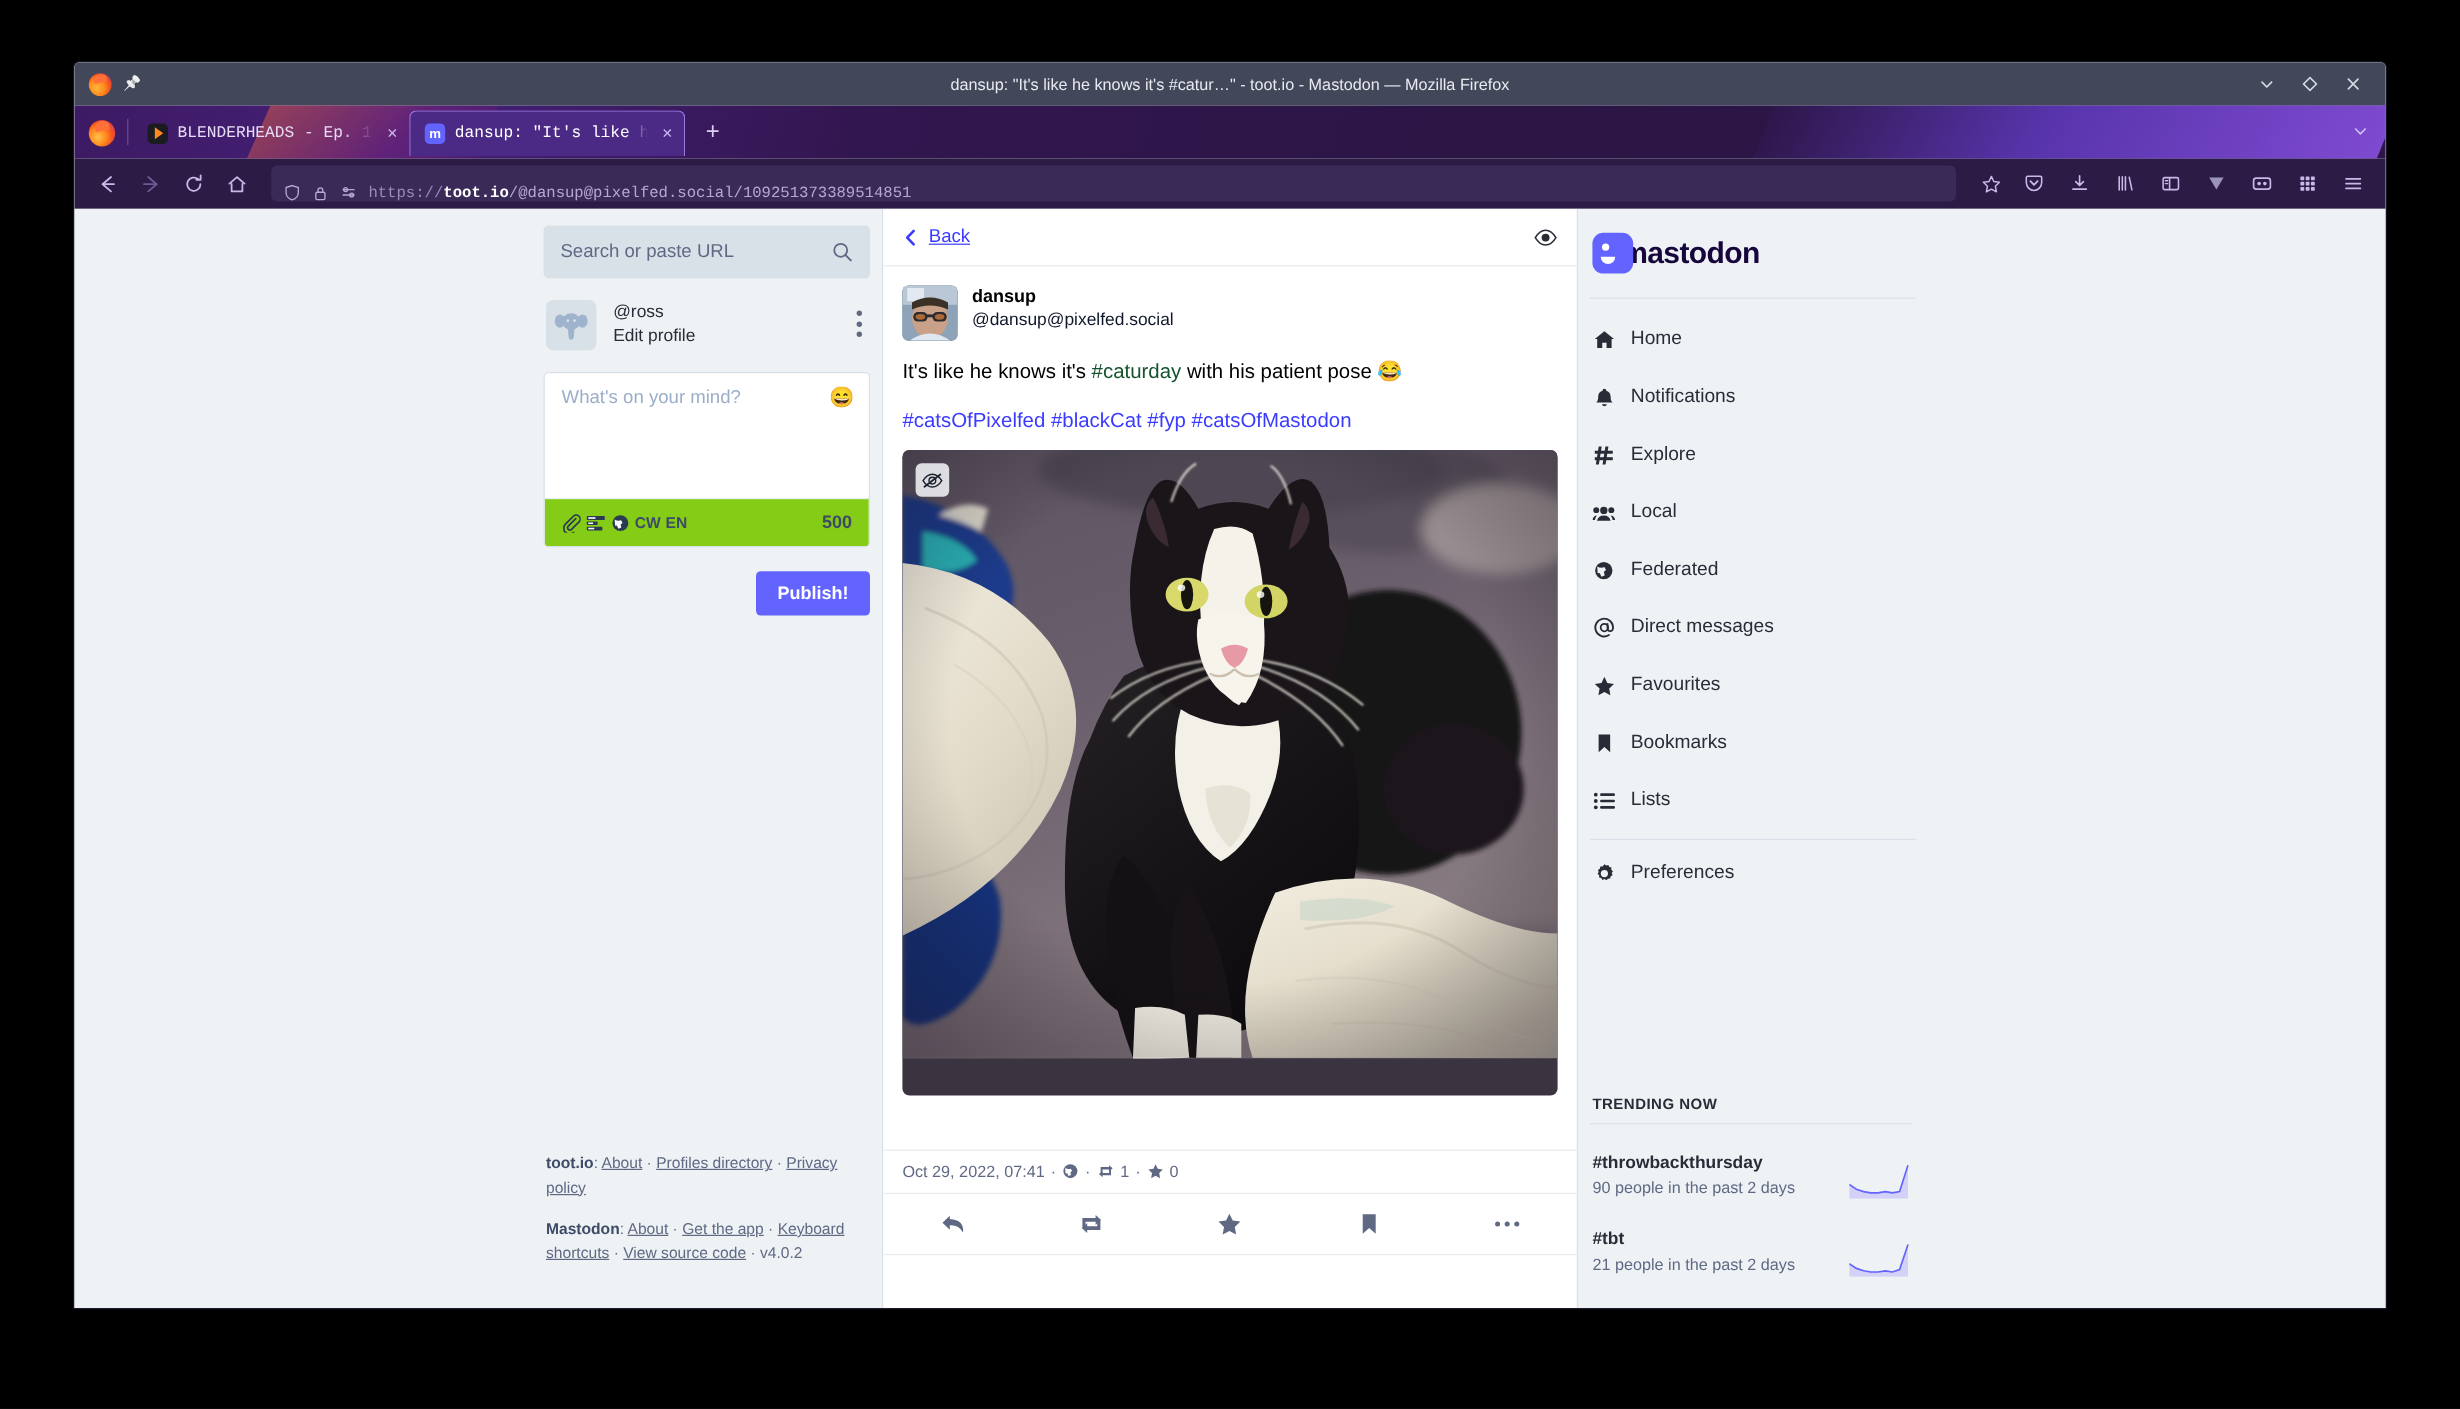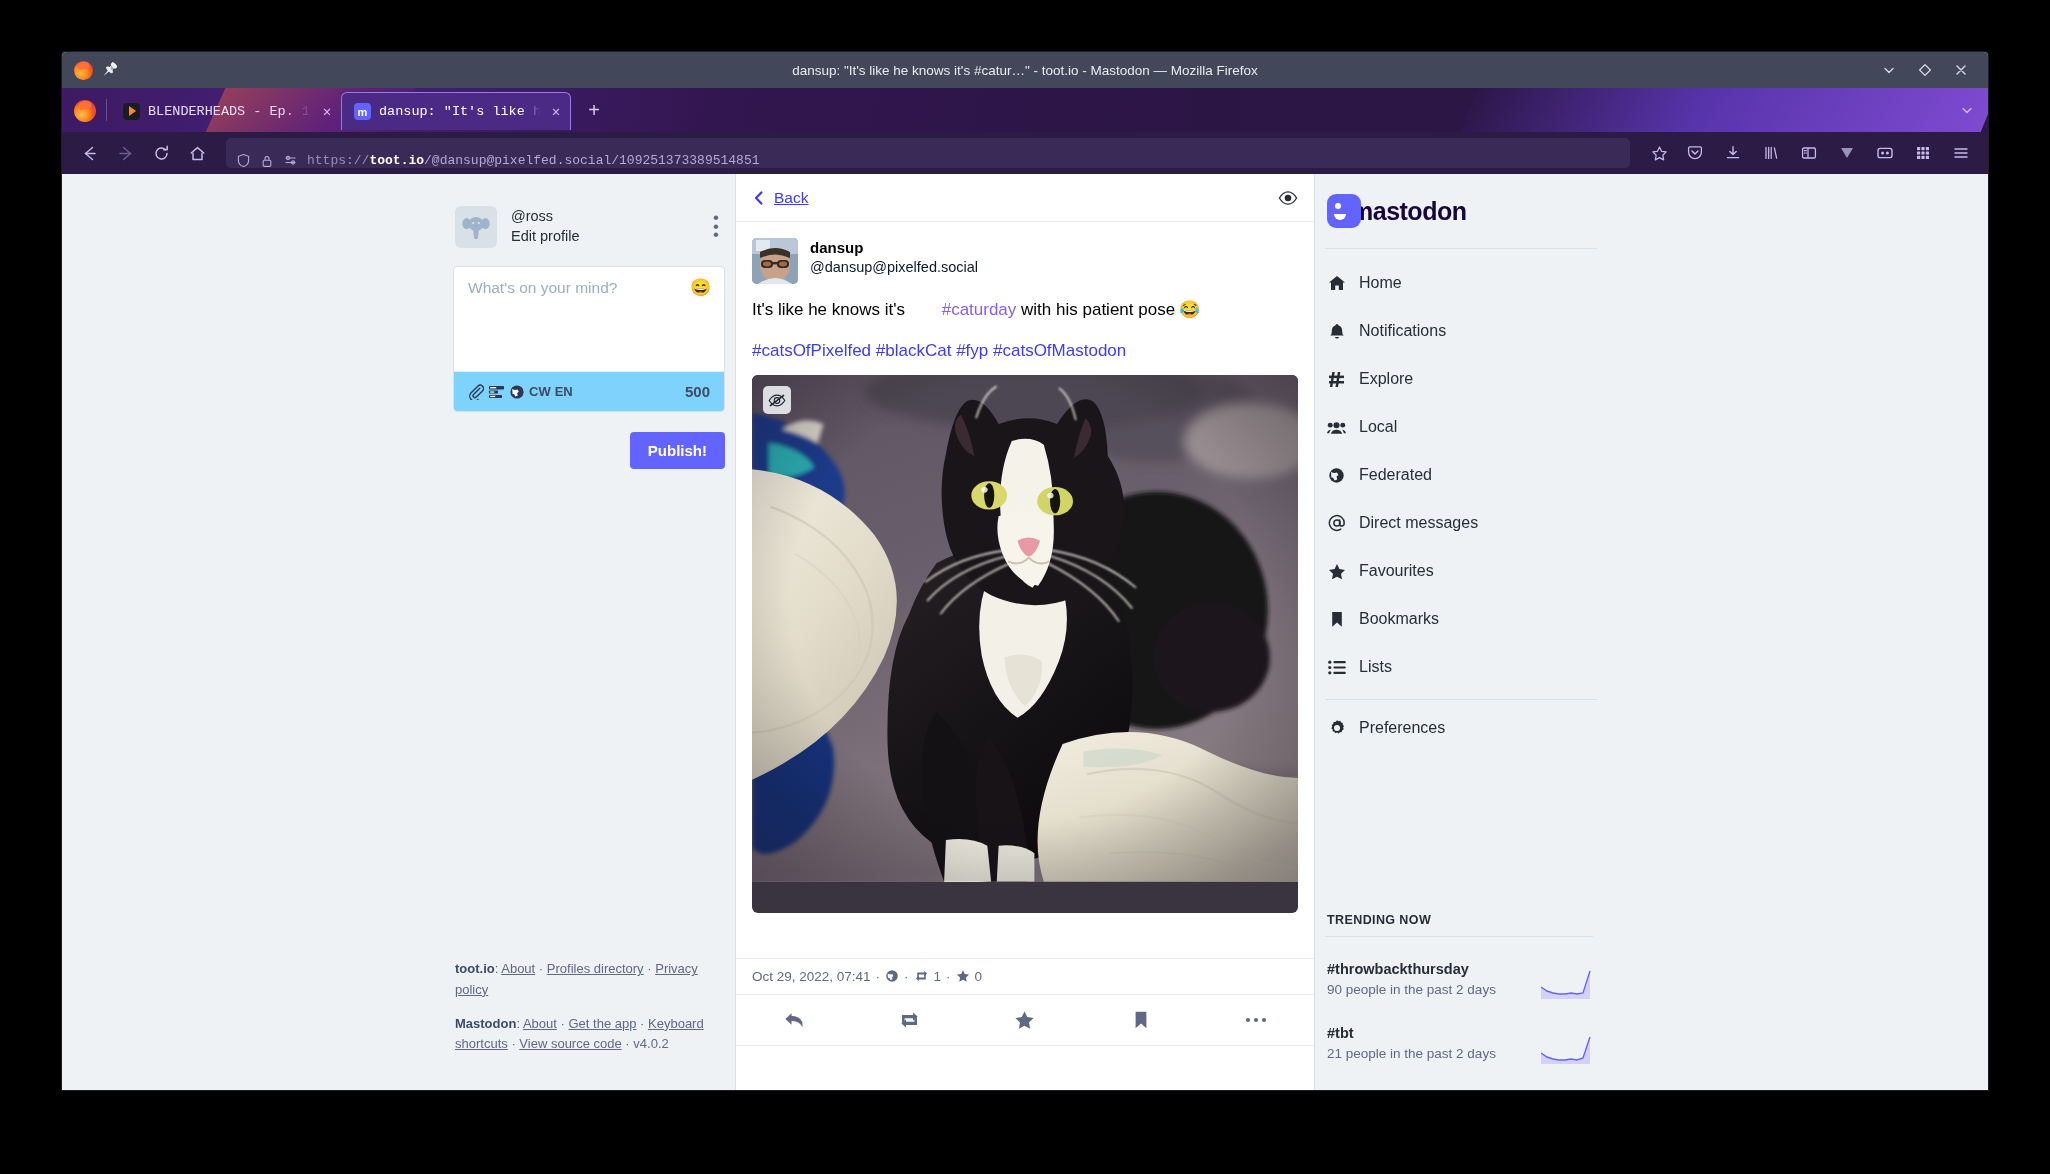--- a/index.html
+++ b/index.html
@@ -163,21 +163,21 @@
   #composer {
     margin-top: 18px; background: #fff; border: 1px solid #d9e1e8; border-radius: 4px;
     overflow: hidden;
   }
   #composer-text {
     height: 104px; padding: 12px 14px; position: relative;
     font-size: 15.5px; color: #9baec8;
   }
   #composer-emoji { position:absolute; right:12px; top:10px; font-size:17px; }
   #composer-bar {
-    border-top:1px solid #e6ecf0; background:#7dd3fc;
+    border-top:1px solid #e6ecf0; background:#84cc16;
     height: 40px; display:flex; align-items:center; gap: 4px; padding: 0 14px;
     color:#3d4b67; font-size:13px; font-weight:bold;
   }
   #composer-bar .cb-ico{ display:flex; align-items:center; color:#2b3a52; }
   #composer-bar .cb-count { margin-left:auto; font-size:15px; font-weight:bold; color:#3d4b67; }
 
   #publish-row { display:flex; justify-content:flex-end; margin-top: 20px; }
   #publish-btn {
     background:#6364ff; color:#fff; border:none; border-radius:4px;
     padding: 10px 18px; font-size: 15px; font-weight: bold;
@@ -212,21 +212,21 @@
   #author-row { display:flex; gap: 12px; }
   #author-avatar {
     width: 46px; height: 46px; border-radius: 5px; flex:none; overflow:hidden;
     background:#6a7f96;
   }
   #author-meta { line-height:1.35; }
   #author-meta .dn { font-size:15px; font-weight:bold; color:#000; }
   #author-meta .acct { font-size:14.5px; color:#0f172a; }
 
   #post-text { margin-top: 14px; font-size: 17px; color:#000; line-height:1.45; }
-  #post-text a { color:#8b5cf6; text-decoration:none;margin-left:32px; }
+  #post-text a { color:#14532d; text-decoration:none; }
   #post-tags { margin-top: 16px; font-size:17px; line-height:1.45; }
   #post-tags a { color:#3a3bff; text-decoration:none; }
 
   #post-media {
     margin-top: 12px; position: relative; width: 100%; height: 538px;
     border-radius: 6px; overflow: hidden; background:#3a3440;
   }
   #post-media .hidebtn {
     position:absolute; left:11px; top:11px; width:28px; height:28px;
     background: rgba(244,247,249,.86); border-radius:5px;
@@ -445,20 +445,29 @@
           </svg>
       </div>
     </div>
   </div>
 
   <div id="page">
     <div class="spacer-left"></div>
 
     <div id="left-col">
 
+      <div id="search-box">
+        <span class="s-text">Search or paste URL</span>
+        <span class="s-ico">
+          <svg width="18" height="18" viewBox="0 0 18 18">
+              <circle cx="7.6" cy="7.6" r="5.4" fill="none" stroke="currentColor" stroke-width="1.5"></circle>
+              <path d="M11.6 11.6 L16 16" stroke="currentColor" stroke-width="1.7" stroke-linecap="round"></path>
+            </svg>
+        </span>
+      </div>
 
       <div id="acct-row">
         <div id="acct-avatar">
           <svg width="28" height="26" viewBox="0 0 28 26">
             <g fill="#9fb4cc">
               <ellipse cx="14" cy="10" rx="7.6" ry="7"></ellipse>
               <ellipse cx="4.6" cy="9.6" rx="4.3" ry="5.6"></ellipse>
               <ellipse cx="23.4" cy="9.6" rx="4.3" ry="5.6"></ellipse>
               <path d="M11.2 15 q2.8 1.4 5.6 0 l-0.6 8 q-0.4 2.2 -2.2 2.2 t-2.2 -2.2 z"></path>
             </g>

